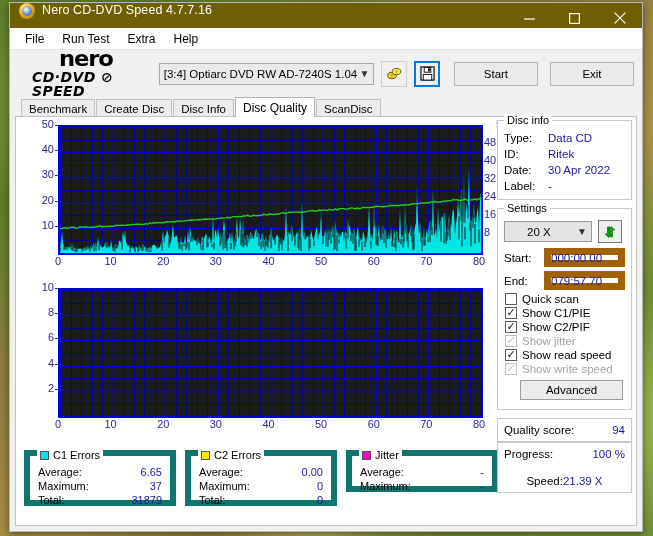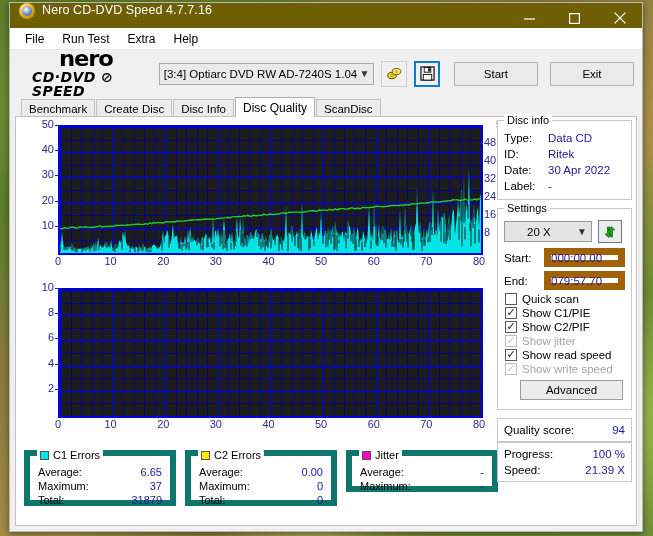--- a/index.html
+++ b/index.html
@@ -779,21 +779,21 @@
           <span>Quality score:</span>
           <span class="v">94</span>
         </div>
       </div>
 
       <div class="flatbox">
         <div class="kv" style="justify-content:space-between;">
           <span>Progress:</span>
           <span class="v">100 %</span>
         </div>
-        <div class="kv" style="justify-content:space-between;">
+        <div class="kv" style="justify-content:center;margin-top:11px;">
           <span>Speed:</span>
           <span class="v">21.39 X</span>
         </div>
       </div>
 
     </div>
   </div>
 </div>
 
 </body></html>

